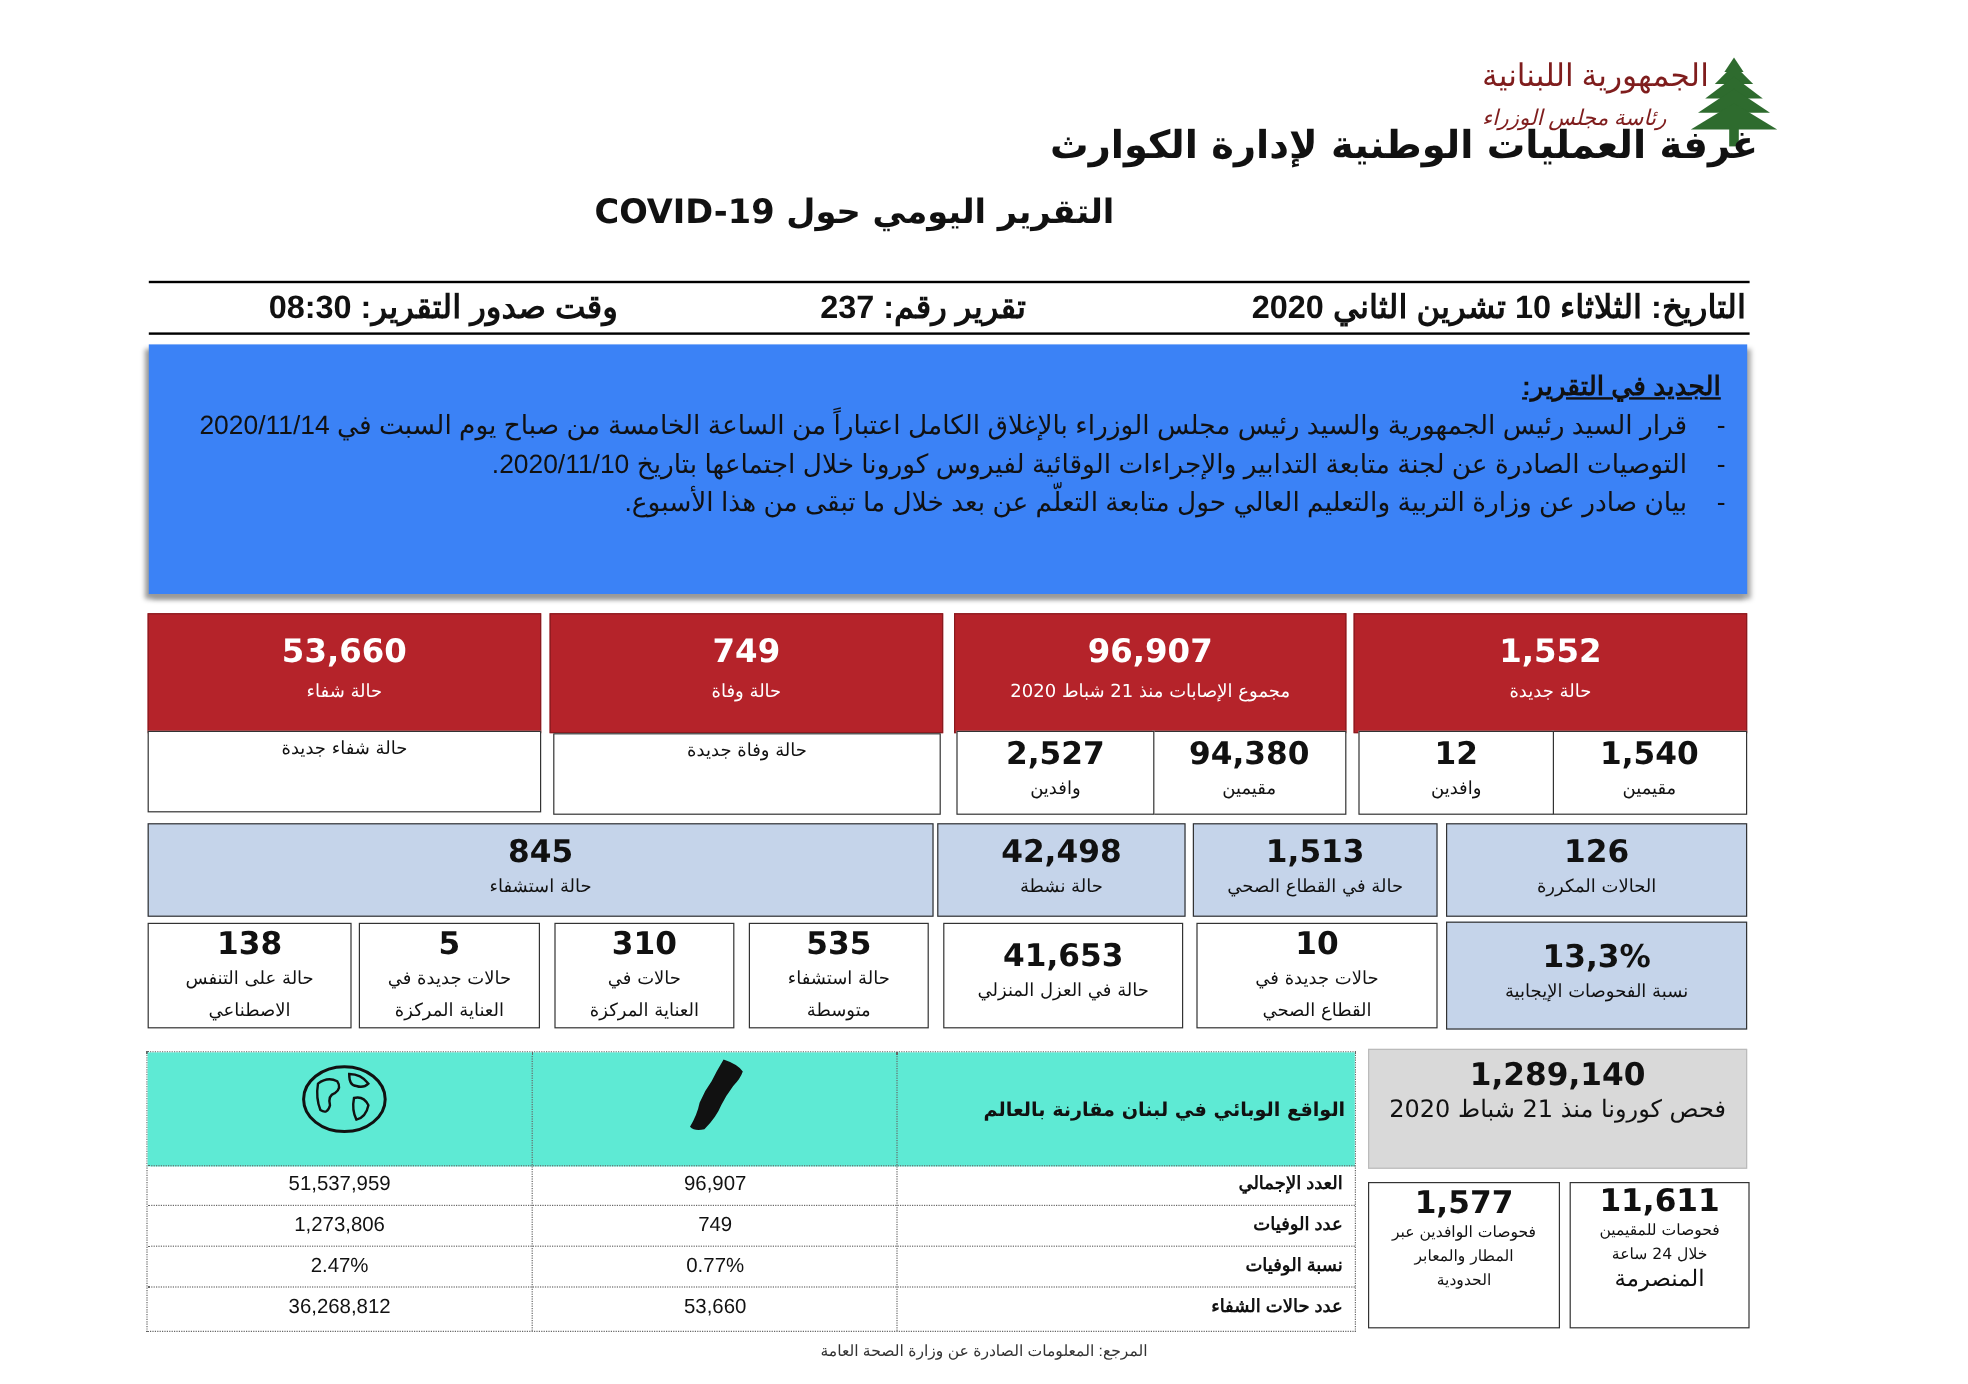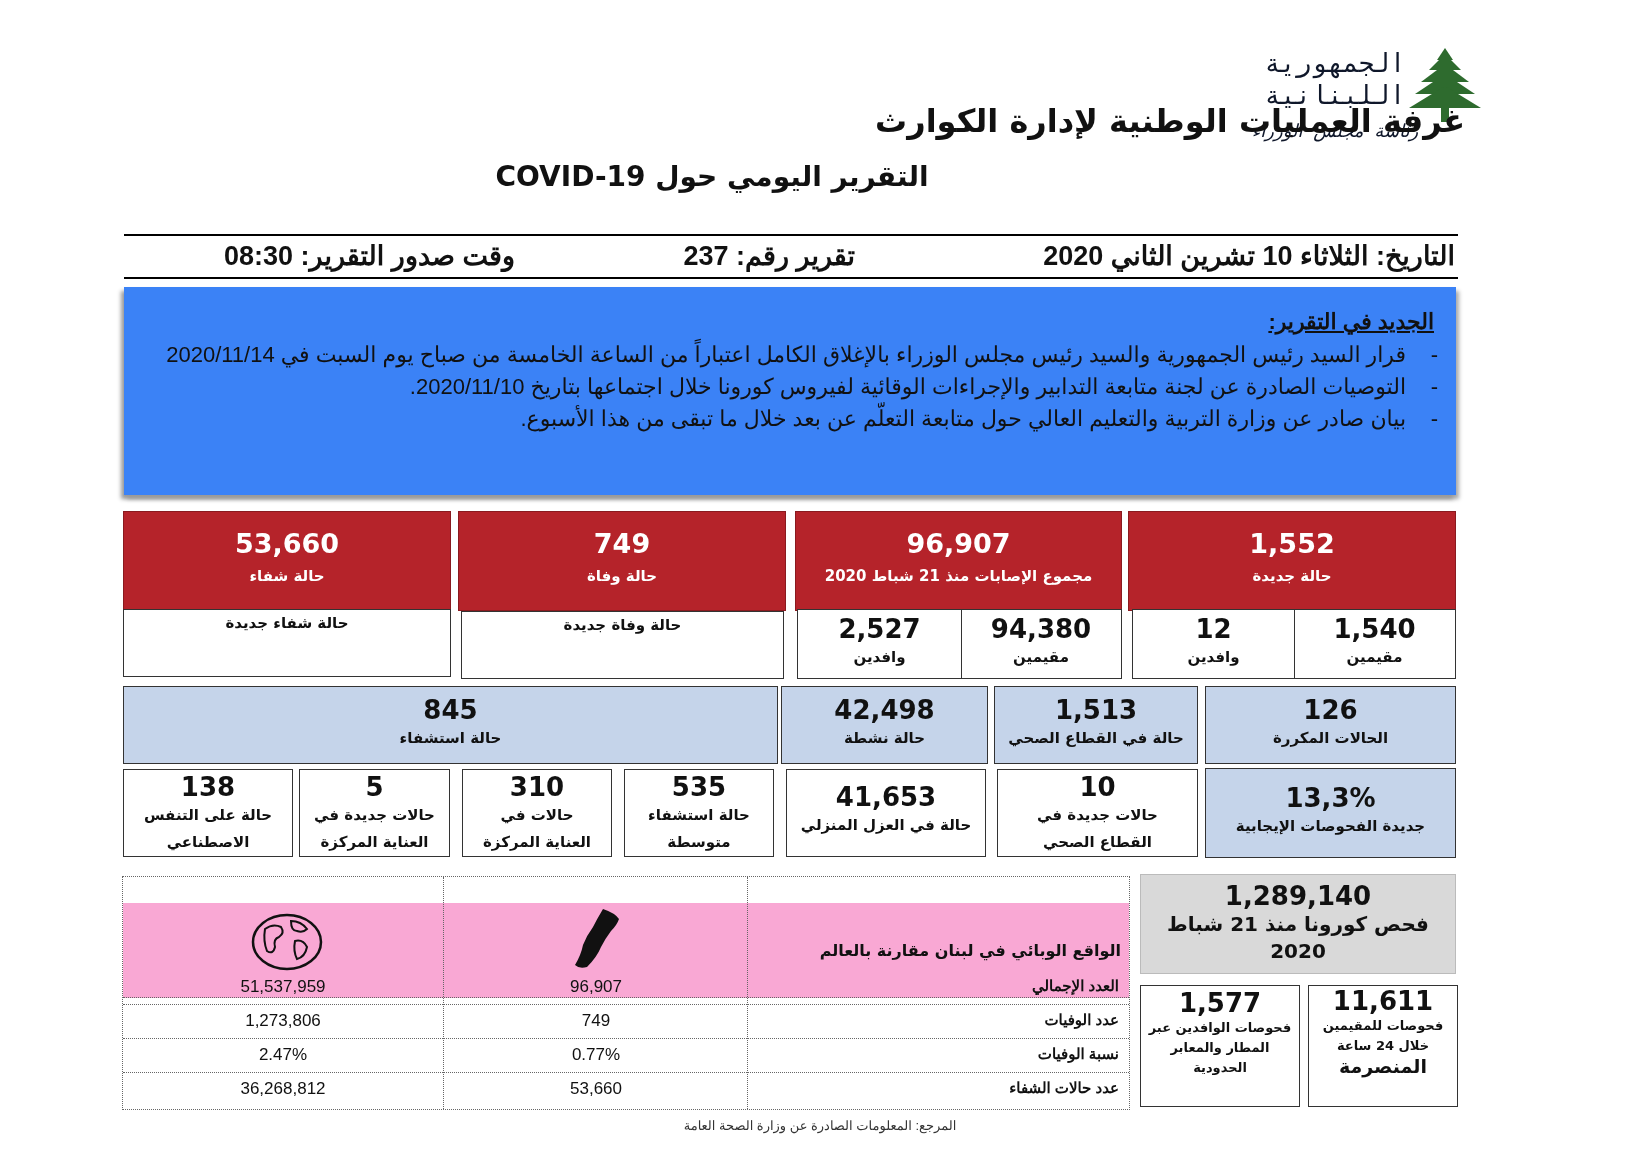--- a/index.html
+++ b/index.html
@@ -1,18 +1,18 @@
 <!DOCTYPE html>
 <html><head>
 <meta charset="utf-8">
 <style>
   html, body { margin:0; padding:0; background:#fff; }
   body { width:1640px; height:1153px; position:relative; font-family:"DejaVu Sans", sans-serif; color:#111; overflow:hidden; }
   .abs { position:absolute; }
-  .logo-text { right:205px; top:48px; width:200px; text-align:center; font-family:Liberation Mono, monospace; color:#0f172a; }
+  .logo-text { right:205px; top:48px; width:200px; font-family:Liberation Serif, serif; color:#7f1d1d; }
   .logo-text .l1 { font-size:26px; letter-spacing:1px; }
   .logo-text .l2 { font-size:18px; margin-top:8px; font-style:italic; }
   .cedar { right:155px; top:46px; width:80px; height:80px; }
   .title1 { left:0; width:1573px; text-align:right; top:102px; font-size:32px; font-weight:bold; direction:rtl; }
   .title1 span { position:relative; left:-108px; }
   .title2 { left:0; width:1640px; text-align:center; top:160px; font-size:28px; font-weight:bold; direction:rtl; }
   .title2 span { position:relative; left:-108px; }
   .hdr-line { left:124px; width:1334px; border-top:2px solid #000; }
   .meta { top:240px; font-family:"Liberation Sans", sans-serif; font-weight:bold; font-size:27px; direction:rtl; white-space:nowrap; }
   .news { left:124px; top:287px; width:1332px; height:208px; background:#3b82f6; box-shadow:-3px 4px 4px #999, 3px 4px 4px #aaa; direction:rtl; font-family:"Liberation Sans", sans-serif; }
@@ -20,25 +20,25 @@
   .news ul { position:absolute; right:18px; top:52px; margin:0; padding:0; list-style:none; width:1300px; }
   .news li { font-size:22px; line-height:32px; position:relative; padding-right:32px; }
   .news li::before { content:"-"; position:absolute; right:0; top:0; }
   .news li .cont { display:block; }
   .card { position:absolute; border:1.5px solid #333; box-sizing:border-box; text-align:center; font-family:"DejaVu Sans", sans-serif; }
   .red { background:#b5232a; color:#fff; border-color:#8a1a1f; }
   .blue { background:#c5d4ea; }
   .white { background:#fff; }
   .grey { background:#d9d9d9; border-color:#bbb; }
   .num { font-weight:bold; font-size:26px; display:block; }
-  .lbl { font-weight:bold; font-size:15px; display:block; direction:rtl; line-height:27px; }
+  .lbl { font-weight:normal; font-size:15px; display:block; direction:rtl; line-height:27px; }
   .red .num { font-size:27px; margin-top:16px; }
   .red .lbl { margin-top:4px; }
   .cmp { left:122px; top:876px; width:1008px; height:234px; border:1.5px dotted #666; box-sizing:border-box; }
-  .cmp-head { position:absolute; left:0; top:0; width:100%; height:94px; background:#f9a8d4; border-bottom:1.5px dotted #666;margin-top:26px; }
+  .cmp-head { position:absolute; left:0; top:0; width:100%; height:94px; background:#5eead4; border-bottom:1.5px dotted #666; }
   .cmp-vsep { position:absolute; top:0; bottom:0; border-left:1.5px dotted #666; }
   .cmp-row { position:absolute; left:0; width:100%; height:33px; border-bottom:1.5px dotted #666; font-size:17px; font-family:"Liberation Sans", sans-serif; }
   .cmp-row span { position:absolute; top:6px; text-align:center; }
   .cmp-row .c-world { left:0; width:320px; }
   .cmp-row .c-leb { left:322px; width:302px; }
   .cmp-row .c-lbl { right:10px; font-weight:bold; font-size:15px; direction:rtl; }
   .footer { left:0; width:1640px; top:1118px; text-align:center; font-size:13px; color:#333; direction:rtl; font-family:"Liberation Sans", sans-serif; }
 </style>
 </head>
 <body>
@@ -130,21 +130,21 @@
   <span class="num" style="margin-top:8px">42,498</span>
   <span class="lbl">حالة نشطة</span>
 </div>
 <div class="card blue" style="left:123px;top:686px;width:655px;height:78px">
   <span class="num" style="margin-top:8px">845</span>
   <span class="lbl">حالة استشفاء</span>
 </div>
 
 <div class="card blue" style="left:1205px;top:768px;width:251px;height:90px">
   <span class="num" style="margin-top:14px">13,3%</span>
-  <span class="lbl">جديدة الفحوصات الإيجابية</span>
+  <span class="lbl">نسبة الفحوصات الإيجابية</span>
 </div>
 <div class="card white" style="left:997px;top:769px;width:201px;height:88px">
   <span class="num" style="margin-top:2px">10</span>
   <span class="lbl">حالات جديدة في</span>
   <span class="lbl">القطاع الصحي</span>
 </div>
 <div class="card white" style="left:786px;top:769px;width:200px;height:88px">
   <span class="num" style="margin-top:12px">41,653</span>
   <span class="lbl">حالة في العزل المنزلي</span>
 </div>

